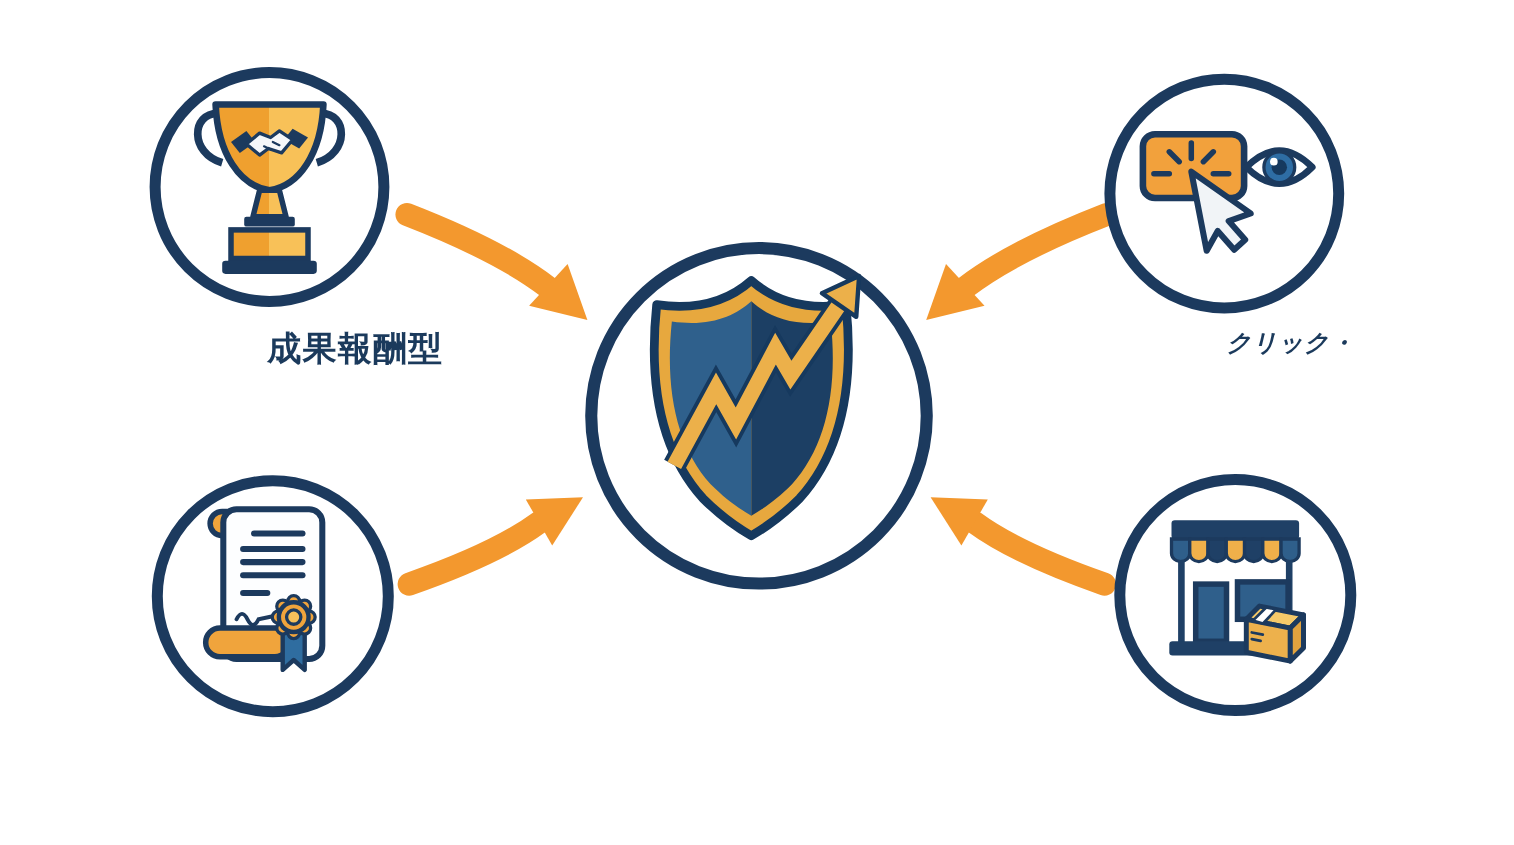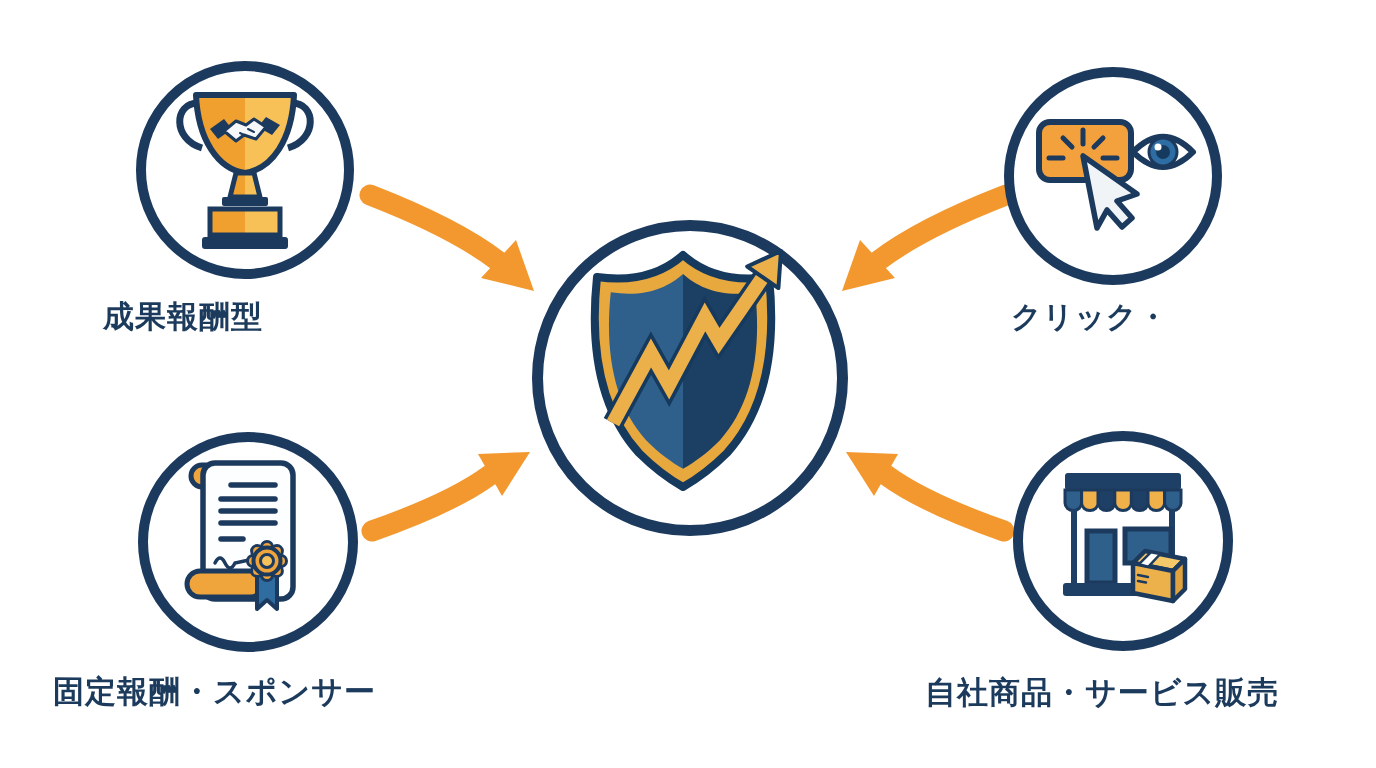--- a/index.html
+++ b/index.html
@@ -3,21 +3,21 @@
 <meta charset="utf-8">
 <style>
   html,body{margin:0;padding:0;}
   body{width:1376px;height:768px;overflow:hidden;background:#ffffff;
        font-family:"Liberation Sans",sans-serif;position:relative;}
   .stage{position:absolute;inset:0;width:1376px;height:768px;}
   .arrows-layer{position:absolute;left:0;top:0;z-index:1;pointer-events:none;}
   .ring{position:absolute;border-radius:50%;background:#fff;box-sizing:border-box;
         border:10px solid #1c3a5e;z-index:2;display:flex;align-items:center;justify-content:center;}
   .ring-center{border-width:11px;}
-  .node-label{position:absolute;z-index:3;color:#1b3a5c;font-weight:800;text-align:left;
+  .node-label{position:absolute;z-index:3;color:#1b3a5c;font-weight:800;text-align:right;
         letter-spacing:1px;line-height:1.25;}
   .lbl-corner{font-size:31px;}
   .lbl-center{font-size:40px;letter-spacing:0px;}
   svg{display:block;}
 </style>
 </head>
 <body>
 
 <div class="stage">
 
@@ -79,21 +79,21 @@
       </g>
       <path d="M58,48 L72,120 L82,102 L97,119 L107,110 L92,93 L112,86 Z" fill="#f1f4f7" stroke="#1c3a5e" stroke-width="5.5" stroke-linejoin="round"></path>
       <g>
         <path d="M108,44 Q138,14 168,44 Q138,74 108,44 Z" fill="#ffffff" stroke="#1c3a5e" stroke-width="6" stroke-linejoin="round"></path>
         <circle cx="138" cy="44" r="14" fill="#2e6da4" stroke="#1c3a5e" stroke-width="3"></circle>
         <circle cx="138" cy="44" r="7" fill="#16395e"></circle>
         <circle cx="133" cy="39" r="3.5" fill="#ffffff"></circle>
       </g>
     </svg>
   </div>
-  <div class="node-label lbl-corner" style="left:1011px;top:298px;width:300px;font-size:30px;">
+  <div class="node-label lbl-corner" style="left:932px;top:298px;width:300px;font-size:22px;font-style:italic;">
     <span style="display:block">クリック・</span>
   </div>
 
   <div class="ring" style="left:138px;top:432px;width:220px;height:220px;">
     <svg width="150" height="170" viewBox="0 0 150 170">
       <rect x="18" y="8" width="26" height="22" rx="11" fill="#f0a43c" stroke="#1c3a5e" stroke-width="5"></rect>
       <rect x="30" y="6" width="90" height="136" rx="12" fill="#fdfeff" stroke="#1c3a5e" stroke-width="5.5"></rect>
       <g stroke="#1c3a5e" stroke-width="5.5" stroke-linecap="round">
         <line x1="58" y1="28" x2="102" y2="28"></line>
         <line x1="48" y1="42" x2="102" y2="42"></line>
@@ -113,21 +113,20 @@
           <circle cx="80" cy="104" r="5.5"></circle>
             <circle cx="84.1" cy="94.1" r="5.5"></circle>
           <circle cx="94" cy="90" r="5.5"></circle>
             <circle cx="103.9" cy="94.1" r="5.5"></circle>
         </g>
         <circle cx="94" cy="104" r="13.5" fill="#f0a43c" stroke="#1c3a5e" stroke-width="4"></circle>
         <circle cx="94" cy="104" r="6.5" fill="#f6c05a" stroke="#1c3a5e" stroke-width="3"></circle>
       </g>
     </svg>
   </div>
-  <div class="node-label lbl-corner" style="left:53px;top:673px;width:400px;">固定報酬・スポンサー</div>
 
   <div class="ring" style="left:1013px;top:431px;width:220px;height:220px;">
     <svg width="160" height="152" viewBox="0 0 160 152">
       <rect x="22" y="8" width="116" height="17" rx="3" fill="#1f4066"></rect>
       <g stroke="#1c3a5e" stroke-width="3">
         <path d="M22,25 h16.6 v13 a8.3,7.5 0 0 1 -16.6,0 Z" fill="#2f5f8b"></path>
         <path d="M38.6,25 h16.6 v13 a8.3,7.5 0 0 1 -16.6,0 Z" fill="#f0b04a"></path>
         <path d="M55.2,25 h16.6 v13 a8.3,7.5 0 0 1 -16.6,0 Z" fill="#1f4066"></path>
         <path d="M71.8,25 h16.6 v13 a8.3,7.5 0 0 1 -16.6,0 Z" fill="#f0b04a"></path>
         <path d="M88.4,25 h16.6 v13 a8.3,7.5 0 0 1 -16.6,0 Z" fill="#1f4066"></path>
@@ -141,21 +140,20 @@
       <rect x="20" y="118" width="100" height="13" rx="3" fill="#1f4066"></rect>
       <g stroke="#1c3a5e" stroke-width="4.5" stroke-linejoin="round">
         <polygon points="90,98 102,86 142,94 130,106" fill="#f5c969"></polygon>
         <polygon points="90,98 130,106 130,136 90,128" fill="#edb14c"></polygon>
         <polygon points="130,106 142,94 142,124 130,136" fill="#e0a23e"></polygon>
         <polygon points="108,87.2 117.2,89 105.2,101.8 96,99.2" fill="#ffffff" stroke-width="2.5"></polygon>
         <path d="M95,110 l10,2 M95,116 l8,1.6" fill="none" stroke-width="2.5" stroke-linecap="round"></path>
       </g>
     </svg>
   </div>
-  <div class="node-label lbl-corner" style="left:925px;top:674px;width:400px;">自社商品・サービス販売</div>
 
   <div class="ring ring-center" style="left:532px;top:220px;width:316px;height:316px;">
     <svg width="270" height="290" viewBox="0 0 270 290">
       <defs>
         <clipPath id="shieldInnerClip">
           <path d="M128,22 C146,38 172,50 214,44 C222,120 208,180 172,220 C156,236 142,246 128,254 C114,246 100,236 84,220 C48,180 34,120 42,44 C84,50 110,38 128,22 Z" transform="translate(20.5,22.4) scale(0.84)"></path>
         </clipPath>
       </defs>
       <path d="M128,22 C146,38 172,50 214,44 C222,120 208,180 172,220 C156,236 142,246 128,254 C114,246 100,236 84,220 C48,180 34,120 42,44 C84,50 110,38 128,22 Z" fill="#e7a83e" stroke="#16395e" stroke-width="8" stroke-linejoin="round"></path>
       <g clip-path="url(#shieldInnerClip)">

